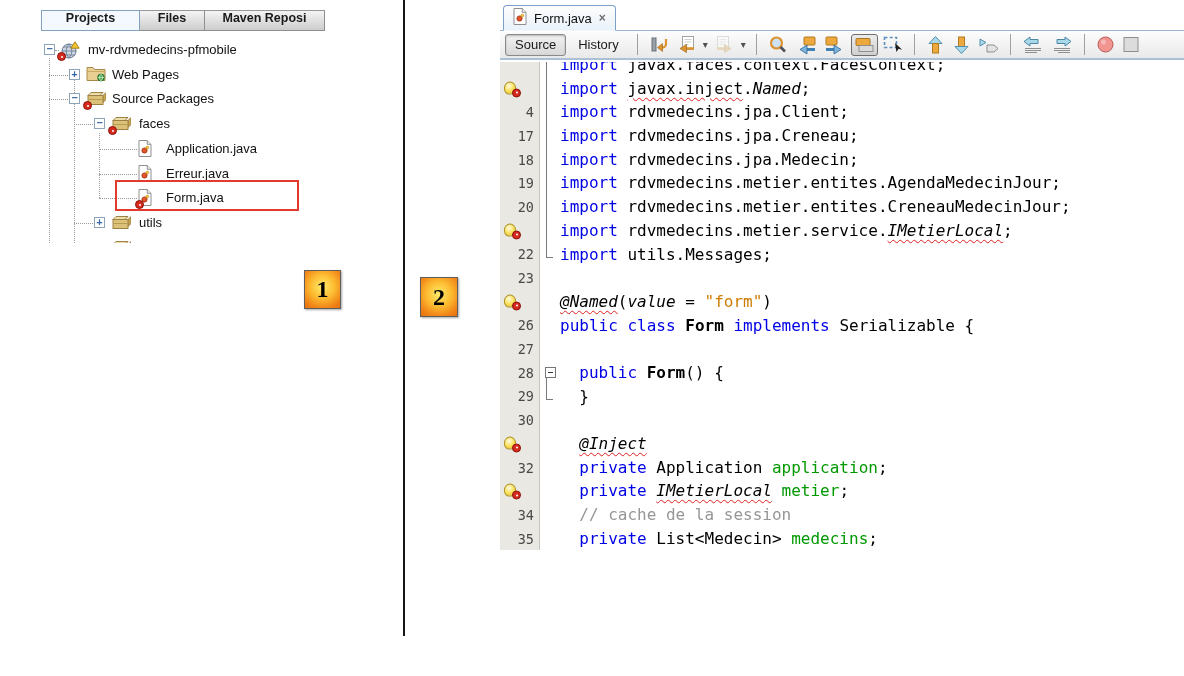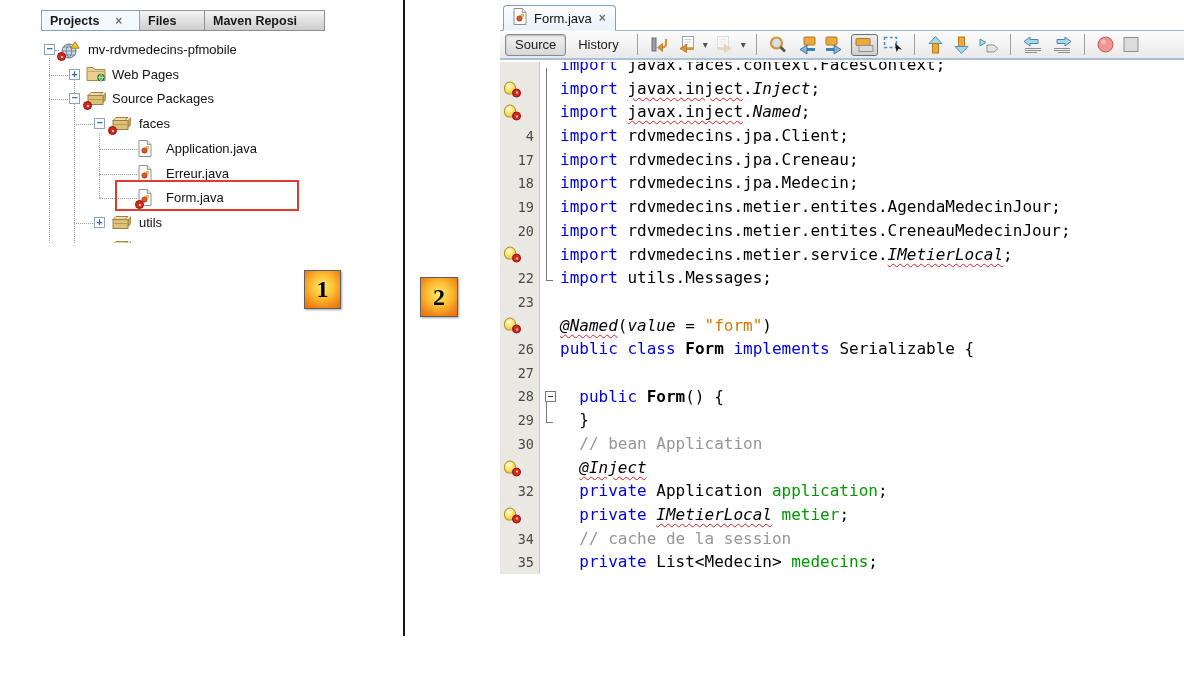--- a/index.html
+++ b/index.html
@@ -5,21 +5,21 @@
   html,body{margin:0;padding:0;background:#fff;}
   .page{position:relative;width:1184px;height:676px;overflow:hidden;background:#fff;
         font-family:"Liberation Sans",sans-serif;-webkit-font-smoothing:antialiased;}
 
   
   .left-panel{position:absolute;left:41px;top:10px;width:284px;height:233px;}
   .tab-bar{position:absolute;left:0;top:0;width:100%;height:21px;display:flex;overflow:hidden;}
   .tab{display:flex;align-items:center;gap:16px;padding:0 8px;box-sizing:border-box;
        font-size:12.5px;font-weight:bold;color:#1a1a1a;white-space:nowrap;
        background:linear-gradient(#f4f4f4,#cdcdcd);
-       border-top:1px solid #979797;border-right:1px solid #8f8f8f;border-bottom:1px solid #8f8f8f;}
+       border-top:1px solid #979797;border-right:1px solid #8f8f8f;border-bottom:1px solid #8f8f8f;flex-direction:column;}
   .tab.active{background:#f3f9fe;border:1px solid #83a2c0;}
   .tab-close{font-size:12px;font-weight:bold;color:#6f6f6f;line-height:10px;cursor:default;}
   .tree{position:absolute;left:0;top:21px;width:100%;height:212px;background:#fff;overflow:hidden;}
   .trow{position:absolute;height:22px;width:100%;}
   .t-handle{position:absolute;width:11px;height:11px;top:5px;background:#fff;border:1px solid #8ea4b8;
             box-sizing:border-box;color:#3465a4;font:bold 10px/8px "DejaVu Sans Mono",monospace;
             text-align:center;}
   .t-icon{position:absolute;top:2px;width:22px;height:18px;}
   .iwrap{position:relative;display:inline-block;}
   .t-label{position:absolute;top:3px;font-size:13px;color:#111;white-space:nowrap;}
@@ -317,167 +317,157 @@
             <div class="ccell"><span class="t-k">import</span><span class="t-p"> javax.faces.context.FacesContext;</span></div>
           </div>
           <div class="crow">
             <div class="gcell">
               <span class="glyph">
                 <span class="bulb"></span>
                 <span class="err-badge" style="left: auto; right: -2px; bottom: -1px;"></span>
               </span>
             </div>
             <div class="fcell"></div>
-            <div class="ccell"><span class="t-k">import</span><span class="t-p"> </span><span class="t-p t-w">javax.inject</span><span class="t-p">.</span><span class="t-i">Inject</span><span class="t-p">;</span></div>
+            <div class="ccell"><span class="t-k">import</span><span class="t-p"> </span><span class="t-p t-w">javax.inject</span><span class="t-p">.</span><span class="t-i">Named</span><span class="t-p">;</span></div>
+          </div>
+          <div class="crow">
+            <div class="gcell">
+              <span class="lnum">4</span>
+            </div>
+            <div class="fcell"></div>
+            <div class="ccell"><span class="t-k">import</span><span class="t-p"> rdvmedecins.jpa.Client;</span></div>
+          </div>
+          <div class="crow">
+            <div class="gcell">
+              <span class="lnum">17</span>
+            </div>
+            <div class="fcell"></div>
+            <div class="ccell"><span class="t-k">import</span><span class="t-p"> rdvmedecins.jpa.Creneau;</span></div>
+          </div>
+          <div class="crow">
+            <div class="gcell">
+              <span class="lnum">18</span>
+            </div>
+            <div class="fcell"></div>
+            <div class="ccell"><span class="t-k">import</span><span class="t-p"> rdvmedecins.jpa.Medecin;</span></div>
+          </div>
+          <div class="crow">
+            <div class="gcell">
+              <span class="lnum">19</span>
+            </div>
+            <div class="fcell"></div>
+            <div class="ccell"><span class="t-k">import</span><span class="t-p"> rdvmedecins.metier.entites.AgendaMedecinJour;</span></div>
+          </div>
+          <div class="crow">
+            <div class="gcell">
+              <span class="lnum">20</span>
+            </div>
+            <div class="fcell"></div>
+            <div class="ccell"><span class="t-k">import</span><span class="t-p"> rdvmedecins.metier.entites.CreneauMedecinJour;</span></div>
           </div>
           <div class="crow">
             <div class="gcell">
               <span class="glyph">
                 <span class="bulb"></span>
                 <span class="err-badge" style="left: auto; right: -2px; bottom: -1px;"></span>
               </span>
             </div>
             <div class="fcell"></div>
-            <div class="ccell"><span class="t-k">import</span><span class="t-p"> </span><span class="t-p t-w">javax.inject</span><span class="t-p">.</span><span class="t-i">Named</span><span class="t-p">;</span></div>
-          </div>
-          <div class="crow">
-            <div class="gcell">
-              <span class="lnum">4</span>
-            </div>
-            <div class="fcell"></div>
-            <div class="ccell"><span class="t-k">import</span><span class="t-p"> rdvmedecins.jpa.Client;</span></div>
-          </div>
-          <div class="crow">
-            <div class="gcell">
-              <span class="lnum">17</span>
-            </div>
-            <div class="fcell"></div>
-            <div class="ccell"><span class="t-k">import</span><span class="t-p"> rdvmedecins.jpa.Creneau;</span></div>
-          </div>
-          <div class="crow">
-            <div class="gcell">
-              <span class="lnum">18</span>
-            </div>
-            <div class="fcell"></div>
-            <div class="ccell"><span class="t-k">import</span><span class="t-p"> rdvmedecins.jpa.Medecin;</span></div>
-          </div>
-          <div class="crow">
-            <div class="gcell">
-              <span class="lnum">19</span>
-            </div>
-            <div class="fcell"></div>
-            <div class="ccell"><span class="t-k">import</span><span class="t-p"> rdvmedecins.metier.entites.AgendaMedecinJour;</span></div>
-          </div>
-          <div class="crow">
-            <div class="gcell">
-              <span class="lnum">20</span>
-            </div>
-            <div class="fcell"></div>
-            <div class="ccell"><span class="t-k">import</span><span class="t-p"> rdvmedecins.metier.entites.CreneauMedecinJour;</span></div>
+            <div class="ccell"><span class="t-k">import</span><span class="t-p"> rdvmedecins.metier.service.</span><span class="t-i t-w">IMetierLocal</span><span class="t-p">;</span></div>
+          </div>
+          <div class="crow">
+            <div class="gcell">
+              <span class="lnum">22</span>
+            </div>
+            <div class="fcell">
+              <span class="fold-l tall"></span>
+            </div>
+            <div class="ccell"><span class="t-k">import</span><span class="t-p"> utils.Messages;</span></div>
+          </div>
+          <div class="crow">
+            <div class="gcell">
+              <span class="lnum">23</span>
+            </div>
+            <div class="fcell"></div>
+            <div class="ccell"></div>
           </div>
           <div class="crow">
             <div class="gcell">
               <span class="glyph">
                 <span class="bulb"></span>
                 <span class="err-badge" style="left: auto; right: -2px; bottom: -1px;"></span>
               </span>
             </div>
             <div class="fcell"></div>
-            <div class="ccell"><span class="t-k">import</span><span class="t-p"> rdvmedecins.metier.service.</span><span class="t-i t-w">IMetierLocal</span><span class="t-p">;</span></div>
-          </div>
-          <div class="crow">
-            <div class="gcell">
-              <span class="lnum">22</span>
+            <div class="ccell"><span class="t-i t-w">@Named</span><span class="t-p">(</span><span class="t-i">value</span><span class="t-p"> = </span><span class="t-s">"form"</span><span class="t-p">)</span></div>
+          </div>
+          <div class="crow">
+            <div class="gcell">
+              <span class="lnum">26</span>
+            </div>
+            <div class="fcell"></div>
+            <div class="ccell"><span class="t-k">public</span><span class="t-p"> </span><span class="t-k">class</span><span class="t-p"> </span><span class="t-b">Form</span><span class="t-p"> </span><span class="t-k">implements</span><span class="t-p"> Serializable {</span></div>
+          </div>
+          <div class="crow">
+            <div class="gcell">
+              <span class="lnum">27</span>
+            </div>
+            <div class="fcell"></div>
+            <div class="ccell"></div>
+          </div>
+          <div class="crow">
+            <div class="gcell">
+              <span class="lnum">28</span>
             </div>
             <div class="fcell">
-              <span class="fold-l tall"></span>
-            </div>
-            <div class="ccell"><span class="t-k">import</span><span class="t-p"> utils.Messages;</span></div>
-          </div>
-          <div class="crow">
-            <div class="gcell">
-              <span class="lnum">23</span>
-            </div>
-            <div class="fcell"></div>
-            <div class="ccell"></div>
+              <span class="fold-minus"></span>
+            </div>
+            <div class="ccell"><span class="t-p">  </span><span class="t-k">public</span><span class="t-p"> </span><span class="t-b">Form</span><span class="t-p">() {</span></div>
+          </div>
+          <div class="crow">
+            <div class="gcell">
+              <span class="lnum">29</span>
+            </div>
+            <div class="fcell">
+              <span class="fold-l short"></span>
+            </div>
+            <div class="ccell"><span class="t-p">  }</span></div>
+          </div>
+          <div class="crow">
+            <div class="gcell">
+              <span class="lnum">30</span>
+            </div>
+            <div class="fcell"></div>
+            <div class="ccell"><span class="t-p">  </span></div>
           </div>
           <div class="crow">
             <div class="gcell">
               <span class="glyph">
                 <span class="bulb"></span>
                 <span class="err-badge" style="left: auto; right: -2px; bottom: -1px;"></span>
               </span>
             </div>
             <div class="fcell"></div>
-            <div class="ccell"><span class="t-i t-w">@Named</span><span class="t-p">(</span><span class="t-i">value</span><span class="t-p"> = </span><span class="t-s">"form"</span><span class="t-p">)</span></div>
-          </div>
-          <div class="crow">
-            <div class="gcell">
-              <span class="lnum">26</span>
-            </div>
-            <div class="fcell"></div>
-            <div class="ccell"><span class="t-k">public</span><span class="t-p"> </span><span class="t-k">class</span><span class="t-p"> </span><span class="t-b">Form</span><span class="t-p"> </span><span class="t-k">implements</span><span class="t-p"> Serializable {</span></div>
-          </div>
-          <div class="crow">
-            <div class="gcell">
-              <span class="lnum">27</span>
-            </div>
-            <div class="fcell"></div>
-            <div class="ccell"></div>
-          </div>
-          <div class="crow">
-            <div class="gcell">
-              <span class="lnum">28</span>
-            </div>
-            <div class="fcell">
-              <span class="fold-minus"></span>
-            </div>
-            <div class="ccell"><span class="t-p">  </span><span class="t-k">public</span><span class="t-p"> </span><span class="t-b">Form</span><span class="t-p">() {</span></div>
-          </div>
-          <div class="crow">
-            <div class="gcell">
-              <span class="lnum">29</span>
-            </div>
-            <div class="fcell">
-              <span class="fold-l short"></span>
-            </div>
-            <div class="ccell"><span class="t-p">  }</span></div>
-          </div>
-          <div class="crow">
-            <div class="gcell">
-              <span class="lnum">30</span>
-            </div>
-            <div class="fcell"></div>
-            <div class="ccell"><span class="t-p">  </span><span class="t-c">// bean Application</span></div>
+            <div class="ccell"><span class="t-p">  </span><span class="t-i t-w">@Inject</span></div>
+          </div>
+          <div class="crow">
+            <div class="gcell">
+              <span class="lnum">32</span>
+            </div>
+            <div class="fcell"></div>
+            <div class="ccell"><span class="t-p">  </span><span class="t-k">private</span><span class="t-p"> Application </span><span class="t-f">application</span><span class="t-p">;</span></div>
           </div>
           <div class="crow">
             <div class="gcell">
               <span class="glyph">
                 <span class="bulb"></span>
                 <span class="err-badge" style="left: auto; right: -2px; bottom: -1px;"></span>
               </span>
             </div>
             <div class="fcell"></div>
-            <div class="ccell"><span class="t-p">  </span><span class="t-i t-w">@Inject</span></div>
-          </div>
-          <div class="crow">
-            <div class="gcell">
-              <span class="lnum">32</span>
-            </div>
-            <div class="fcell"></div>
-            <div class="ccell"><span class="t-p">  </span><span class="t-k">private</span><span class="t-p"> Application </span><span class="t-f">application</span><span class="t-p">;</span></div>
-          </div>
-          <div class="crow">
-            <div class="gcell">
-              <span class="glyph">
-                <span class="bulb"></span>
-                <span class="err-badge" style="left: auto; right: -2px; bottom: -1px;"></span>
-              </span>
-            </div>
-            <div class="fcell"></div>
             <div class="ccell"><span class="t-p">  </span><span class="t-k">private</span><span class="t-p"> </span><span class="t-i t-w">IMetierLocal</span><span class="t-p"> </span><span class="t-f">metier</span><span class="t-p">;</span></div>
           </div>
           <div class="crow">
             <div class="gcell">
               <span class="lnum">34</span>
             </div>
             <div class="fcell"></div>
             <div class="ccell"><span class="t-p">  </span><span class="t-c">// cache de la session</span></div>
           </div>
           <div class="crow">

